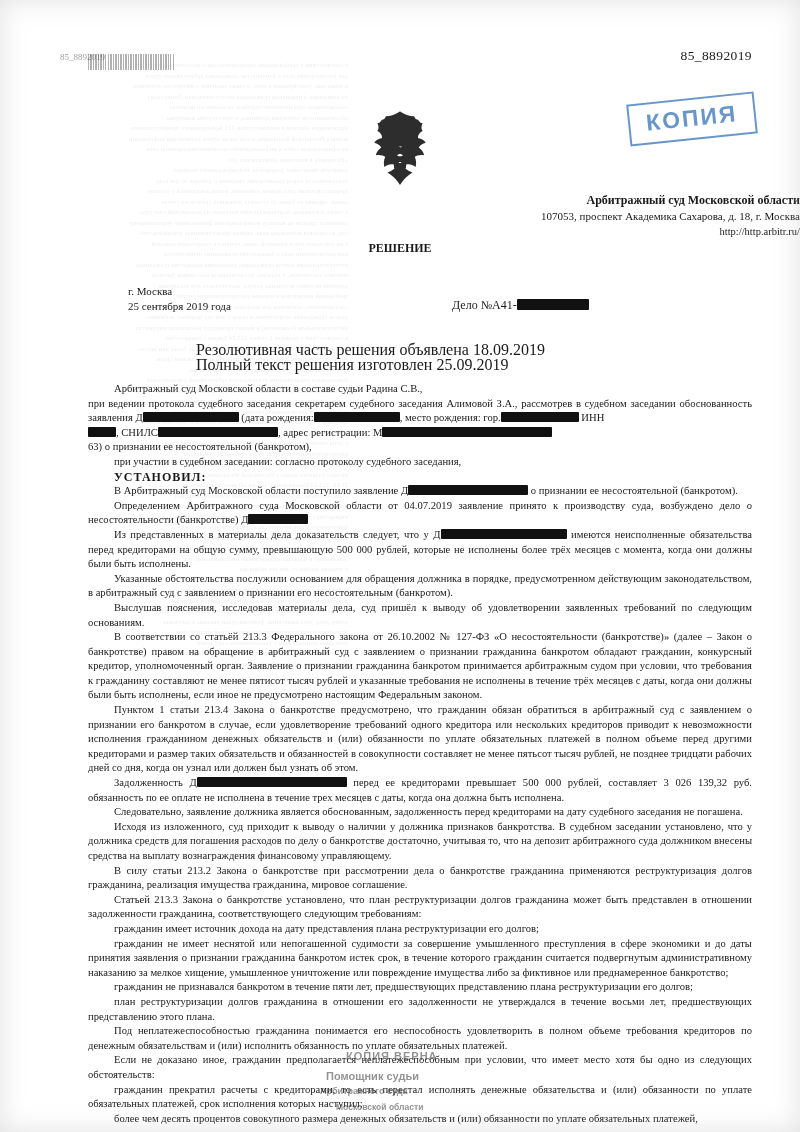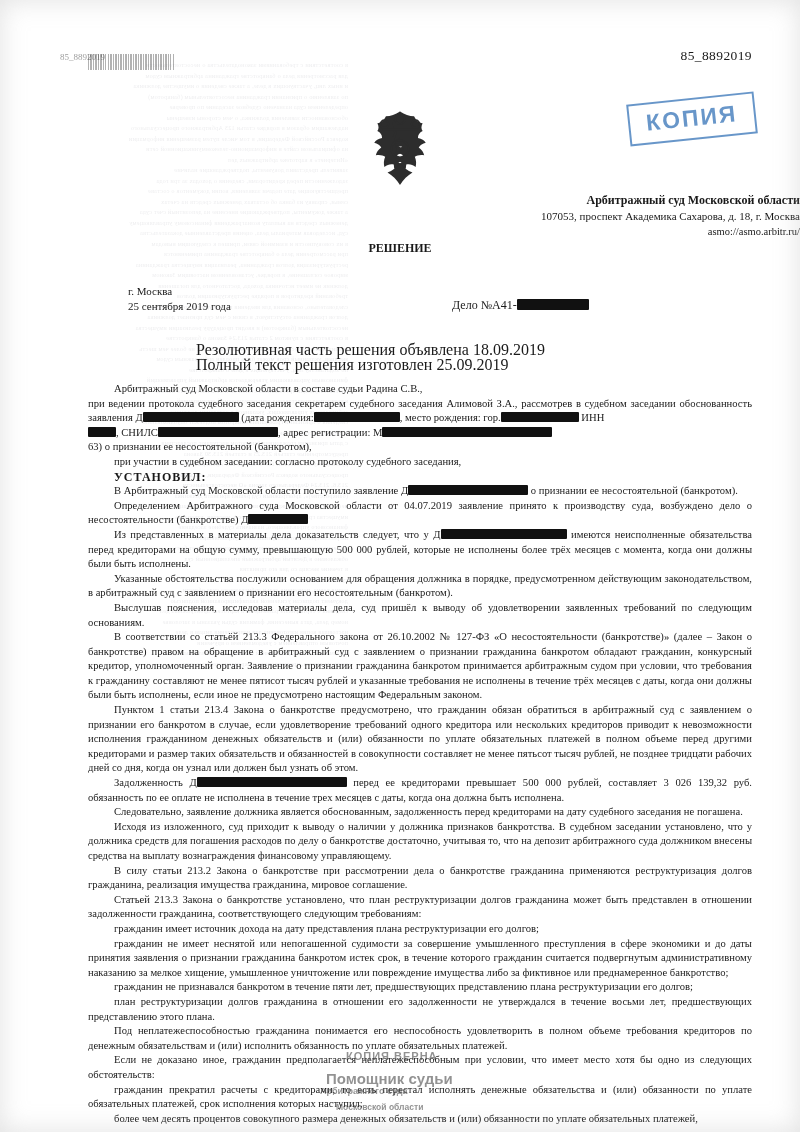--- a/index.html
+++ b/index.html
@@ -176,21 +176,21 @@
     opacity: 0.55;
   }
   .bottom-stamp .ln {
     position: absolute;
     font-family: "Liberation Sans", sans-serif;
     color: #3a3a3a;
     font-weight: bold;
     padding-left: 32px;
   }
   .stamp-title { left: 34px; top: 2px; font-size: 11px; letter-spacing: 1px; }
-  .stamp-sub { left: 14px; top: 22px; font-size: 15px; }
+  .stamp-sub { left: 14px; top: 22px; font-size: 11px; }
   .stamp-sub2 { left: 8px; top: 38px; font-size: 9px; }
   .stamp-sub3 { left: 24px; top: 54px; font-size: 8.5px; }
 </style>
 </head>
 <body>
 
 <div class="page">
 
   <div class="ghost-col">
     <div>в соответствии с требованиями законодательства о несостоятельности</div>
@@ -270,21 +270,21 @@
       <circle cx="50" cy="14" r="6" fill="none" stroke="#111" stroke-width="2.2"></circle>
       <circle cx="30" cy="20" r="5" fill="none" stroke="#111" stroke-width="2.2"></circle>
       <circle cx="70" cy="20" r="5" fill="none" stroke="#111" stroke-width="2.2"></circle>
       <rect x="28" y="26" width="44" height="2.2"></rect>
     </g>
   </svg>
 
   <div class="court-block">
     <div class="court-name">Арбитражный суд Московской области</div>
     <div class="court-addr">107053, проспект Академика Сахарова, д. 18, г. Москва</div>
-    <div class="court-site">asmo://asmo.arbitr.ru/</div>
+    <div class="court-site">http://http.arbitr.ru/</div>
   </div>
 
   <div class="ruling-head">
     <div>РЕШЕНИЕ</div>
   </div>
 
   <div class="city-date">
     <div>г. Москва</div>
     <div>25 сентября 2019 года</div>
   </div>

